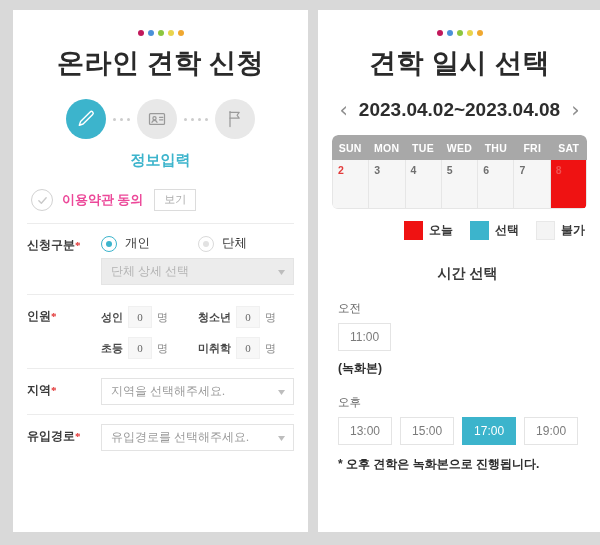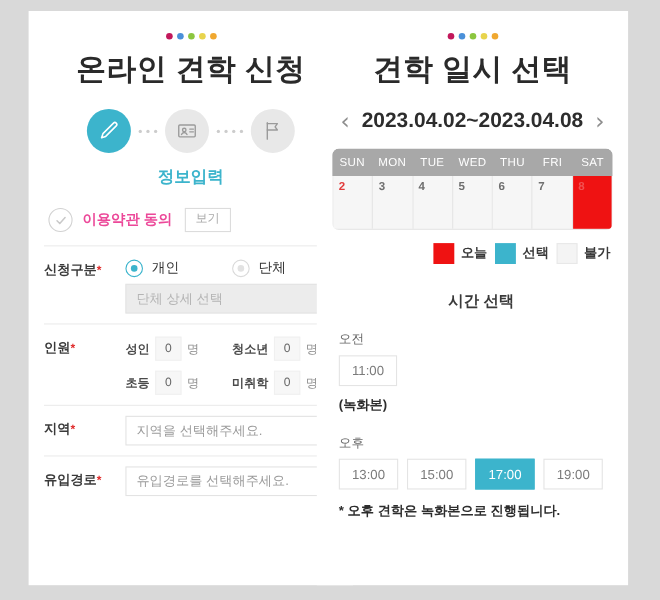--- a/index.html
+++ b/index.html
@@ -20,26 +20,27 @@
     box-sizing: border-box;
   }
   .panel {
     position: absolute;
     top: 10px;
     background: #ffffff;
     box-sizing: border-box;
     overflow: hidden;
   }
   #panel-left {
-    left: 26px;
+    left: 13px;
     width: 295px;
     height: 522px;
+    font-family: Liberation Serif, serif;
   }
   #panel-right {
-    left: 288px;
+    left: 318px;
     width: 283px;
     height: 522px;
   }
 
   
   .dots {
     display: flex;
     justify-content: center;
     gap: 4px;
     padding-top: 20px;
@@ -287,21 +288,21 @@
   .cal-head {
     display: flex;
     background: #a8a8a8;
     border-radius: 6px 6px 0 0;
   }
   .cal-head div {
     flex: 1 1 0;
     text-align: center;
     color: #ffffff;
     font-size: 10.5px;
-    font-weight: normal;
+    font-weight: bold;
     padding: 7px 0 6px;
     letter-spacing: 0.3px;
   }
   .cal-body {
     display: flex;
     background: #f6f6f6;
     border: 1px solid #e6e6e6;
     border-top: none;
     border-radius: 0 0 4px 4px;
   }
@@ -328,21 +329,21 @@
 
   .legend {
     display: flex;
     align-items: center;
     justify-content: flex-end;
     gap: 7px;
     margin: 12px 14px 0 0;
     padding-right: 2px;
   }
   .legend-item { display: flex; align-items: center; gap: 6px; }
-  .legend-item + .legend-item { }
+  .legend-item + .legend-item { margin-left: 10px; }
   .legend-sw {
     width: 19px; height: 19px;
     flex: 0 0 auto;
   }
   .legend-txt { font-size: 12px; color: #3a3a3a; font-weight: bold; }
 
   .time-title {
     text-align: center;
     font-size: 14px;
     font-weight: bold;

